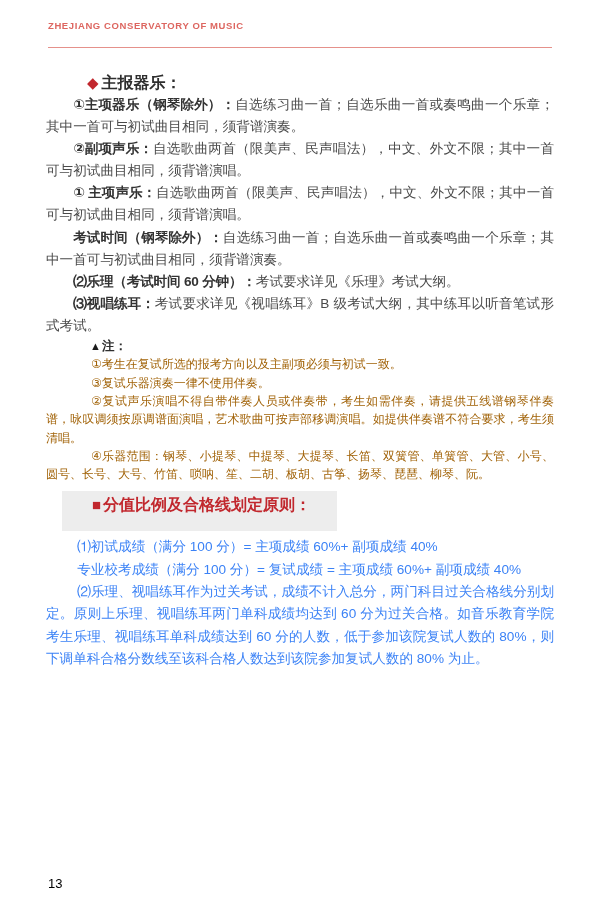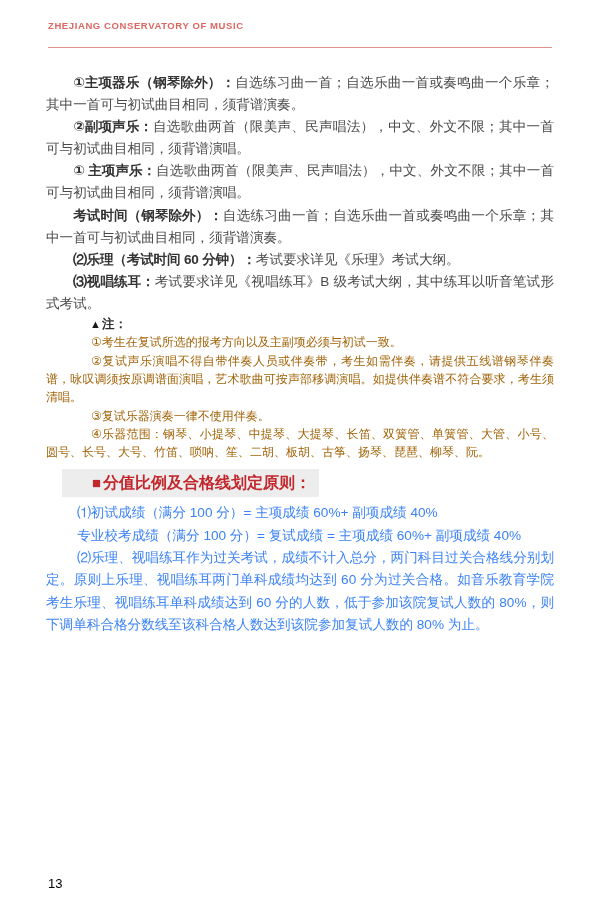--- a/index.html
+++ b/index.html
@@ -17,60 +17,61 @@
   .diamond{color:#c1272d;margin-right:3px;font-size:15px;}
   p.body{margin:0;font-size:13.6px;line-height:22.1px;text-align:justify;text-indent:2em;color:#4a4a4a;}
   p.body b{color:#333;font-weight:bold;letter-spacing:-0.2px;}
   
   .note-title{margin:0;font-size:12.5px;line-height:18.3px;font-weight:bold;color:#2e2e2e;padding-left:44px;}
   .tri{color:#1a1a1a;margin-right:1px;font-size:11px;}
   p.note{margin:0;font-size:12px;line-height:18.3px;text-align:justify;text-indent:45px;color:#a16207;}
   
   .score-head{
     margin:8px 0 5px 16px;display:inline-block;background:#ededed;
-    height:28px;line-height:28px;padding:0 8px 0 30px;
+    height:40px;line-height:28px;padding:0 26px 0 30px;
     font-size:16px;font-weight:bold;color:#c1272d;
   }
   .sq{color:#c1272d;margin-right:2px;font-size:15px;}
   .scoring{display:block;}
   p.score{margin:0;font-size:13.6px;line-height:22.3px;text-align:justify;text-indent:2.3em;color:#3b82f6;}
   
   .page-num{position:absolute;left:48px;top:876px;font-size:13px;color:#000000;}
 </style>
 </head>
 <body>
 
 <div class="page">
 
   <div class="hdr">
     <div class="brand">ZHEJIANG CONSERVATORY OF MUSIC</div>
   </div>
   <div class="rule"></div>
 
   <div class="content">
 
+    <h2 class="sec-title"><span class="diamond">◆</span><span>主报器乐：</span></h2>
 
     <p class="body"><b>①主项器乐（钢琴除外）：</b><span>自选练习曲一首；自选乐曲一首或奏鸣曲一个乐章；其中一首可与初试曲目相同，须背谱演奏。</span></p>
 
     <p class="body"><b>②副项声乐：</b><span>自选歌曲两首（限美声、民声唱法），中文、外文不限；其中一首可与初试曲目相同，须背谱演唱。</span></p>
 
 
     <p class="body"><b>① 主项声乐：</b><span>自选歌曲两首（限美声、民声唱法），中文、外文不限；其中一首可与初试曲目相同，须背谱演唱。</span></p>
 
     <p class="body"><b>考试时间（钢琴除外）：</b><span>自选练习曲一首；自选乐曲一首或奏鸣曲一个乐章；其中一首可与初试曲目相同，须背谱演奏。</span></p>
 
     <p class="body"><b>⑵乐理（考试时间 60 分钟）：</b><span>考试要求详见《乐理》考试大纲。</span></p>
 
     <p class="body"><b>⑶视唱练耳：</b><span>考试要求详见《视唱练耳》B 级考试大纲，其中练耳以听音笔试形式考试。</span></p>
 
     <h3 class="note-title"><span class="tri">▲</span><span>注：</span></h3>
 
     <p class="note">①考生在复试所选的报考方向以及主副项必须与初试一致。</p>
+    <p class="note">③复试乐器演奏一律不使用伴奏。</p>
     <p class="note">②复试声乐演唱不得自带伴奏人员或伴奏带，考生如需伴奏，请提供五线谱钢琴伴奏谱，咏叹调须按原调谱面演唱，艺术歌曲可按声部移调演唱。如提供伴奏谱不符合要求，考生须清唱。</p>
-    <p class="note">③复试乐器演奏一律不使用伴奏。</p>
     <p class="note">④乐器范围：钢琴、小提琴、中提琴、大提琴、长笛、双簧管、单簧管、大管、小号、圆号、长号、大号、竹笛、唢呐、笙、二胡、板胡、古筝、扬琴、琵琶、柳琴、阮。</p>
 
     <span class="score-head"><span class="sq">■</span><span>分值比例及合格线划定原则：</span></span>
 
     <div class="scoring">
       <p class="score">⑴初试成绩（满分 100 分）= 主项成绩 60%+ 副项成绩 40%</p>
       <p class="score">专业校考成绩（满分 100 分）= 复试成绩 = 主项成绩 60%+ 副项成绩 40%</p>
       <p class="score">⑵乐理、视唱练耳作为过关考试，成绩不计入总分，两门科目过关合格线分别划定。原则上乐理、视唱练耳两门单科成绩均达到 60 分为过关合格。如音乐教育学院考生乐理、视唱练耳单科成绩达到 60 分的人数，低于参加该院复试人数的 80%，则下调单科合格分数线至该科合格人数达到该院参加复试人数的 80% 为止。</p>
     </div>
 

